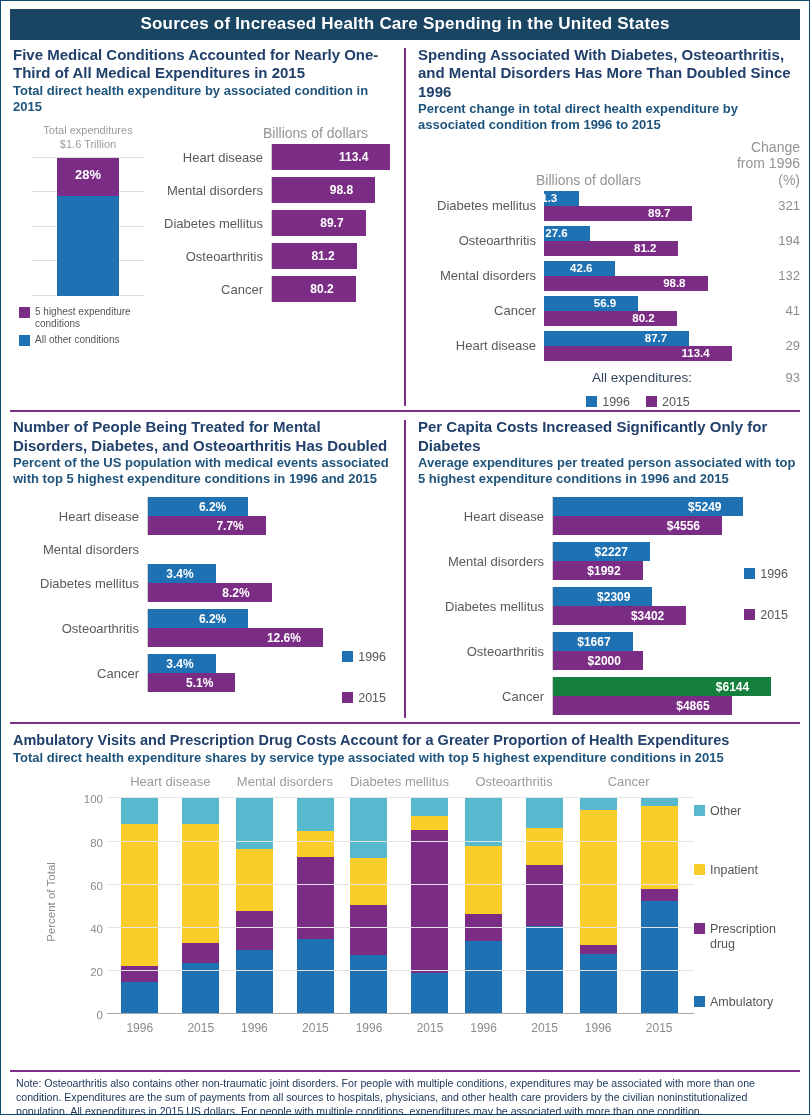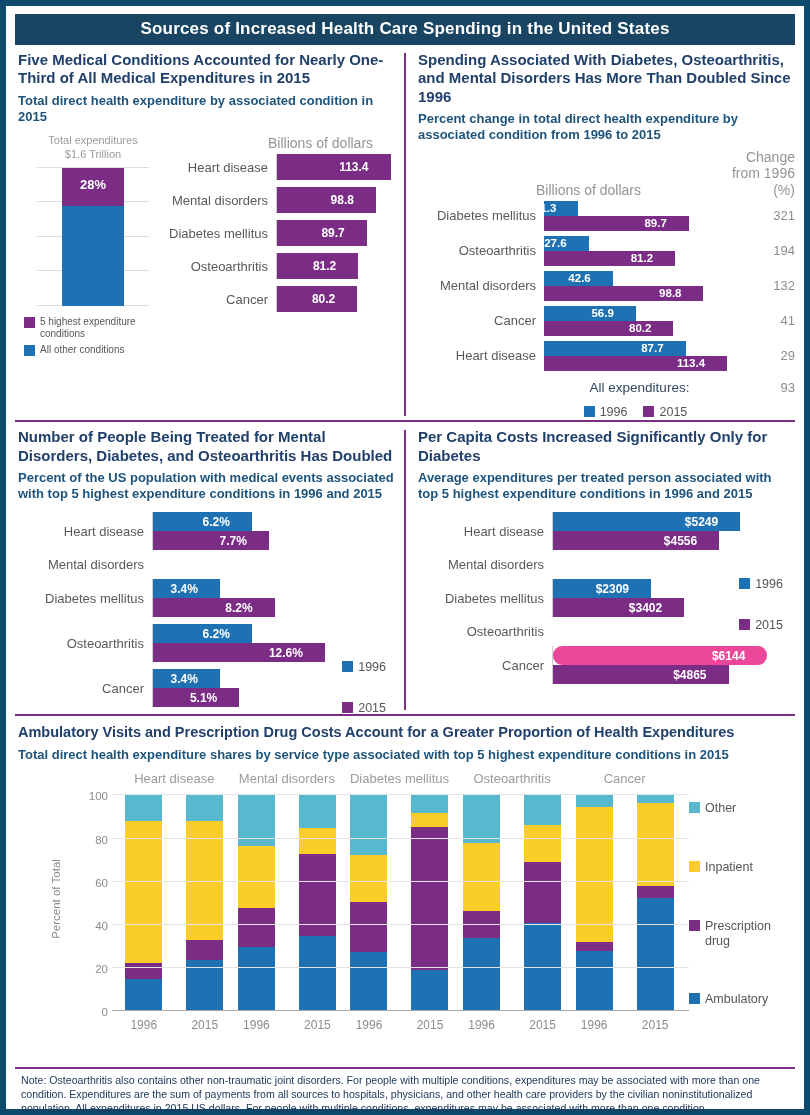--- a/index.html
+++ b/index.html
@@ -1,26 +1,26 @@
 <!DOCTYPE html>
 <html><head>
 <meta charset="utf-8">
 <style>
   html,body{margin:0;padding:0;background:#fff;}
   body{font-family:"Liberation Sans",sans-serif;-webkit-font-smoothing:antialiased;}
-  .page{position:relative;width:810px;height:1115px;box-sizing:border-box;border:6px solid #0c4a6e;background:#fff;padding:8px 9px;}
+  .page{position:relative;width:810px;height:1115px;box-sizing:border-box;border:1px solid #0c4a6e;background:#fff;padding:8px 9px;}
   .banner{background:#194563;color:#fff;text-align:center;font-size:17px;font-weight:600;padding:5px 0 6px;letter-spacing:.2px;}
   .row2{display:flex;}
   .vdiv{width:2px;background:#7b2d86;margin:8px 0 4px;}
   .hdiv{height:2px;background:#7b2d86;}
   .panel{box-sizing:border-box;position:relative;}
   .panel-l{width:394px;padding:6px 10px 0 3px;}
   .panel-r{width:394px;padding:6px 0 0 12px;}
   .ptitle{font-size:15px;font-weight:bold;color:#21406b;line-height:1.22;}
-  .psub{font-size:13px;font-weight:600;color:#1e547c;line-height:1.25;margin-top:5px;}
+  .psub{font-size:13px;font-weight:600;color:#1e547c;line-height:1.25;}
   .gray-h{font-size:14px;color:#949494;line-height:1.15;}
   
   .p1-body{display:flex;margin-top:8px;}
   .p1-left{width:150px;text-align:center;}
   .tot-label{font-size:11px;color:#9b9b9b;line-height:1.3;}
   #p1-colwrap{position:relative;width:112px;height:138px;margin:6px auto 0;}
   .gl{position:absolute;left:0;right:0;height:1px;background:#dcdcdc;}
   #p1-col{position:absolute;left:25px;width:62px;top:0;bottom:0;display:flex;flex-direction:column;}
   .colseg{position:relative;width:100%;}
   .colseg-label{position:absolute;top:9px;left:0;right:0;text-align:center;color:#fff;font-weight:bold;font-size:13px;}
@@ -351,39 +351,55 @@
               <div class="p-bar" style="width: 65.7834%; background: rgb(30, 114, 180);">
                 <span class="p-val">$5249</span>
               </div>
               <div class="p-bar" style="width: 57.0983%; background: rgb(123, 45, 134);">
                 <span class="p-val">$4556</span>
               </div>
             </div>
           </div>
           <div class="p-row">
             <div class="p-label">Mental disorders</div>
+            <div class="p-area">
+              <div class="p-bar" style="width: 27.91%; background: rgb(30, 114, 180);">
+                <span class="p-val">$2227</span>
+              </div>
+              <div class="p-bar" style="width: 24.9648%; background: rgb(123, 45, 134);">
+                <span class="p-val">$1992</span>
+              </div>
+            </div>
           </div>
           <div class="p-row">
             <div class="p-label">Diabetes mellitus</div>
             <div class="p-area">
               <div class="p-bar" style="width: 28.9377%; background: rgb(30, 114, 180);">
                 <span class="p-val">$2309</span>
               </div>
               <div class="p-bar" style="width: 42.6357%; background: rgb(123, 45, 134);">
                 <span class="p-val">$3402</span>
               </div>
             </div>
           </div>
           <div class="p-row">
             <div class="p-label">Osteoarthritis</div>
+            <div class="p-area">
+              <div class="p-bar" style="width: 20.8918%; background: rgb(30, 114, 180);">
+                <span class="p-val">$1667</span>
+              </div>
+              <div class="p-bar" style="width: 25.0651%; background: rgb(123, 45, 134);">
+                <span class="p-val">$2000</span>
+              </div>
+            </div>
           </div>
           <div class="p-row">
             <div class="p-label">Cancer</div>
             <div class="p-area">
-              <div class="p-bar" style="width: 77%; background: #ec4899; border-radius: 9px;">
+              <div class="p-bar" style="width: 77%; background: #15803d;">
                 <span class="p-val">$6144</span>
               </div>
               <div class="p-bar" style="width: 60.9709%; background: rgb(123, 45, 134);">
                 <span class="p-val">$4865</span>
               </div>
             </div>
           </div>
         </div>
       <div class="side-legend" id="p4-legend">
         <span class="leg-item">

